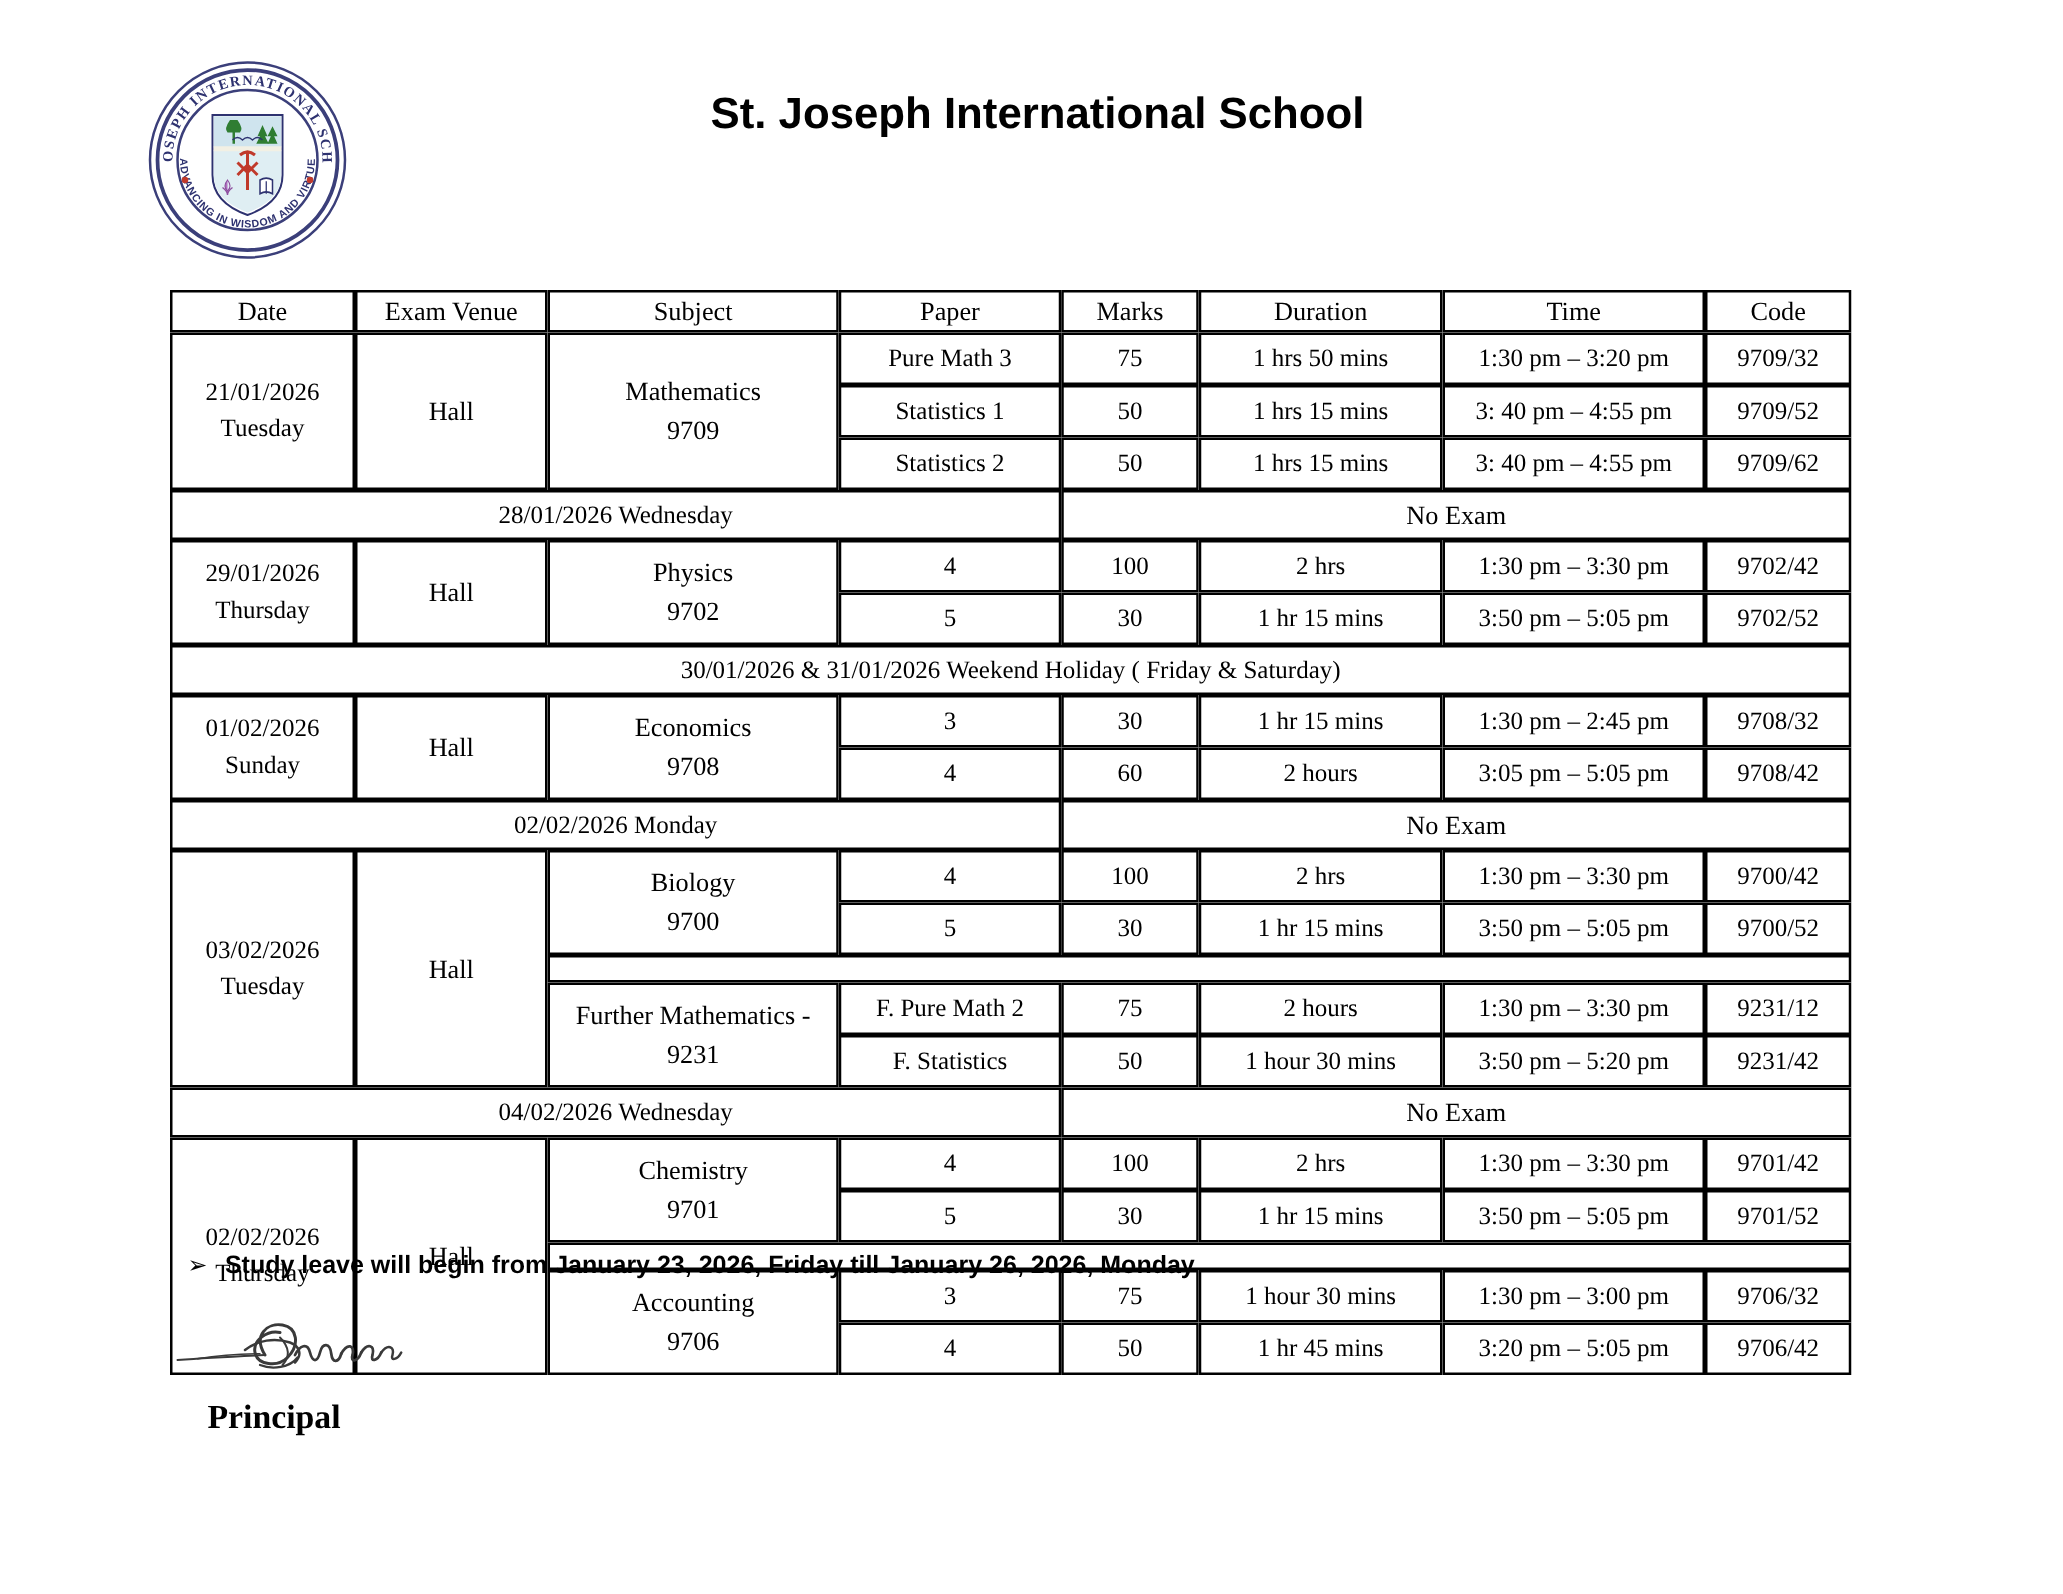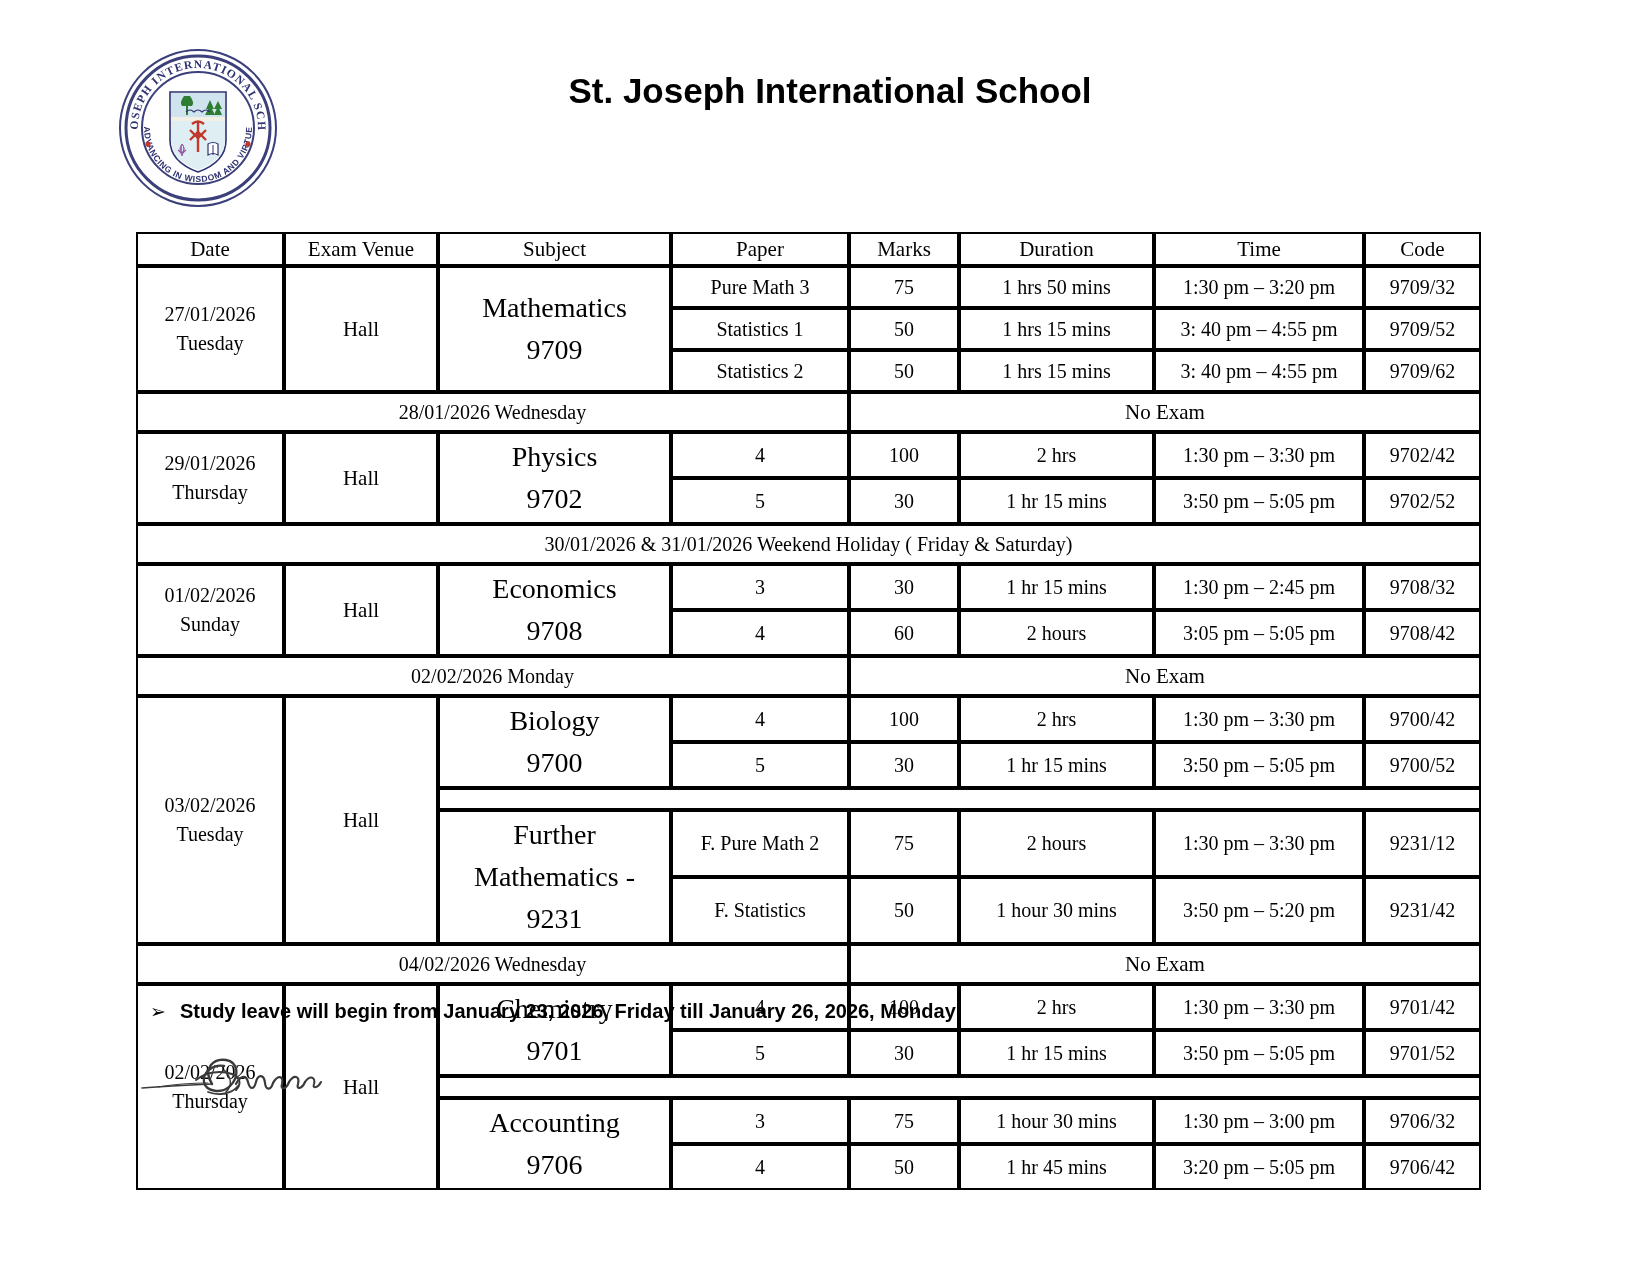--- a/index.html
+++ b/index.html
@@ -93,21 +93,21 @@
   td.date-cell {
     font-weight: bold;
     font-size: 20px;
     line-height: 1.45;
   }
   td.venue-cell {
     font-weight: bold;
     font-size: 21px;
   }
   td.subject-cell {
-    font-size: 28px;
+    font-size: 21px;
     line-height: 1.5;
   }
   td.body-cell {
     font-size: 20px;
   }
   td.noexam-label {
     font-weight: bold;
     font-size: 20px;
     height: 32px;
   }
@@ -235,21 +235,21 @@
           <th class="hdr">Paper</th>
           <th class="hdr">Marks</th>
           <th class="hdr">Duration</th>
           <th class="hdr">Time</th>
           <th class="hdr">Code</th>
         </tr>
       </thead>
       <tbody id="routine-body">
           <tr class="std-row">
             <td class="date-cell" rowspan="3">
-              <div>27/01/2026</div>
+              <div>21/01/2026</div>
               <div>Tuesday</div>
             </td>
             <td class="venue-cell" rowspan="3">Hall</td>
             <td class="subject-cell" rowspan="3">
               <div>Mathematics</div>
               <div>9709</div>
             </td>
             <td class="body-cell">Pure Math 3</td>
             <td class="body-cell">75</td>
             <td class="body-cell">1 hrs 50 mins</td>
@@ -436,15 +436,16 @@
         <path d="M 68,40 C 78,32 92,30 104,34 C 112,37 114,44 108,50" stroke-width="2"></path>
         <path d="M 80,52 C 90,56 104,54 110,46" stroke-width="1.8"></path>
         <path d="M 96,30 C 104,38 104,46 98,52" stroke-width="1.6"></path>
         <path d="M 108,44 C 112,36 118,34 120,42 C 122,50 126,50 128,42 C 130,34 136,34 137,43 C 138,51 143,50 145,43" stroke-width="2.2"></path>
         <path d="M 145,43 C 150,34 156,36 154,44 C 152,50 158,50 161,42" stroke-width="2.2"></path>
         <path d="M 161,42 C 166,34 172,36 170,44 C 168,50 174,49 177,42" stroke-width="2.2"></path>
         <path d="M 177,42 C 182,35 188,37 186,44 C 184,49 190,48 193,42" stroke-width="2"></path>
         <path d="M 30,47 C 48,44 64,43 80,43" stroke-width="1.1"></path>
       </g>
     </svg>
+    <div class="principal">Principal</div>
   </div>
 
 </div>
 
 </body></html>

